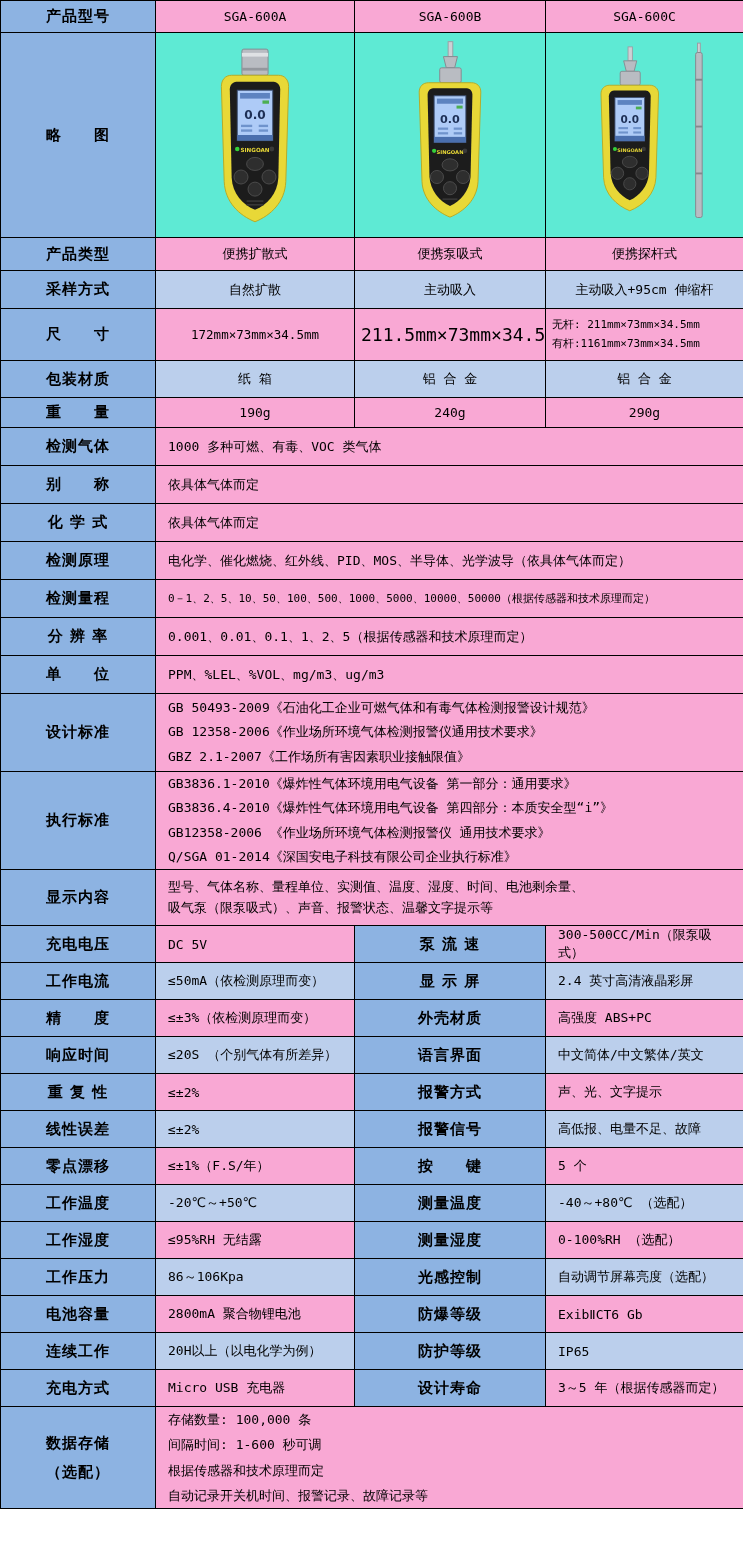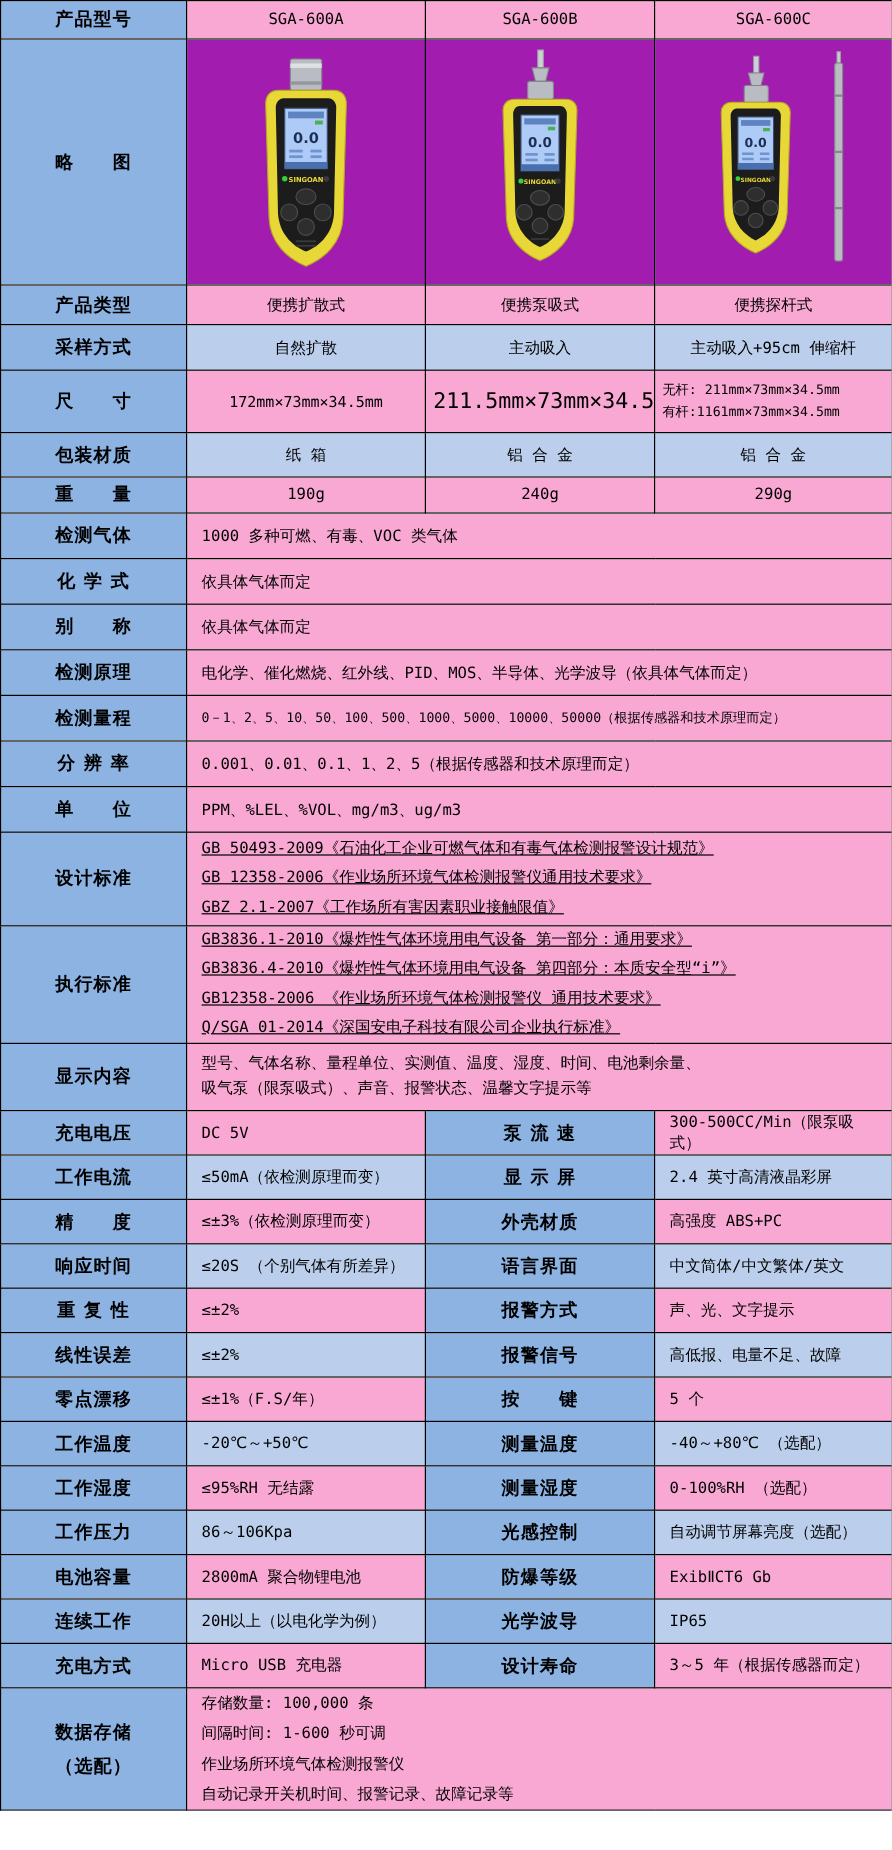--- a/index.html
+++ b/index.html
@@ -8,22 +8,22 @@
   table.spec td{border:1px solid #000;padding:0 6px;overflow:hidden;}
   col.c-label{width:155px;}
   col.c-a{width:199px;}
   col.c-b{width:191px;}
   col.c-c{width:198px;}
   td.lbl{background:#8db3e2;text-align:center;font-weight:bold;font-size:15px;letter-spacing:1px;}
   td.val{background:#f9a8d4;font-size:13px;font-family:"DejaVu Sans Mono","DejaVu Sans",sans-serif;}
   td.val.center{text-align:center;}
   td.val.left{text-align:left;padding-left:12px;}
   tr.alt td.val{background:#bbcfec;}
-  td.img-cell{background:#a21caf;text-align:center;vertical-align:middle;padding:4px 0;}
-  .line{line-height:1.85;white-space:nowrap;text-decoration:underline;}
+  td.img-cell{background:#5eead4;text-align:center;vertical-align:middle;padding:4px 0;}
+  .line{line-height:1.85;white-space:nowrap;}
   .stor-line{line-height:1.95;white-space:nowrap;}
   .two-line div{line-height:1.6;white-space:nowrap;}
   .dims div{line-height:1.7;white-space:nowrap;font-size:11px;}
   .lbl2line div{line-height:1.9;}
   svg{display:block;margin:0 auto;}
 </style>
 </head>
 <body>
 
 <table class="spec">
@@ -165,25 +165,25 @@
     <td class="val center">190g</td>
     <td class="val center">240g</td>
     <td class="val center">290g</td>
   </tr>
 
   <tr style="height:38px">
     <td class="lbl">检测气体</td>
     <td class="val left" colspan="3">1000 多种可燃、有毒、VOC 类气体</td>
   </tr>
   <tr style="height:38px">
+    <td class="lbl">别　　称</td>
+    <td class="val left" colspan="3">依具体气体而定</td>
+  </tr>
+  <tr style="height:38px">
     <td class="lbl">化 学 式</td>
-    <td class="val left" colspan="3">依具体气体而定</td>
-  </tr>
-  <tr style="height:38px">
-    <td class="lbl">别　　称</td>
     <td class="val left" colspan="3">依具体气体而定</td>
   </tr>
   <tr style="height:38px">
     <td class="lbl">检测原理</td>
     <td class="val left" colspan="3">电化学、催化燃烧、红外线、PID、MOS、半导体、光学波导（依具体气体而定）</td>
   </tr>
   <tr style="height:38px">
     <td class="lbl">检测量程</td>
     <td class="val left" colspan="3" style="font-size:11px">0－1、2、5、10、50、100、500、1000、5000、10000、50000（根据传感器和技术原理而定）</td>
   </tr>
@@ -282,37 +282,37 @@
   </tr>
   <tr style="height:37px">
     <td class="lbl">电池容量</td>
     <td class="val left">2800mA 聚合物锂电池</td>
     <td class="lbl">防爆等级</td>
     <td class="val left">ExibⅡCT6 Gb</td>
   </tr>
   <tr class="alt" style="height:37px">
     <td class="lbl">连续工作</td>
     <td class="val left">20H以上（以电化学为例）</td>
-    <td class="lbl">光学波导</td>
+    <td class="lbl">防护等级</td>
     <td class="val left">IP65</td>
   </tr>
   <tr style="height:37px">
     <td class="lbl">充电方式</td>
     <td class="val left">Micro USB 充电器</td>
     <td class="lbl">设计寿命</td>
     <td class="val left">3～5 年（根据传感器而定）</td>
   </tr>
 
 
   <tr style="height:100px">
     <td class="lbl lbl2line">
       <div>数据存储</div>
       <div>（选配）</div>
     </td>
     <td class="val left" colspan="3">
       <div class="stor-line">存储数量: 100,000 条</div>
       <div class="stor-line">间隔时间: 1-600 秒可调</div>
-      <div class="stor-line">作业场所环境气体检测报警仪</div>
+      <div class="stor-line">根据传感器和技术原理而定</div>
       <div class="stor-line">自动记录开关机时间、报警记录、故障记录等</div>
     </td>
   </tr>
 </tbody>
   </table>
 
 </body></html>

